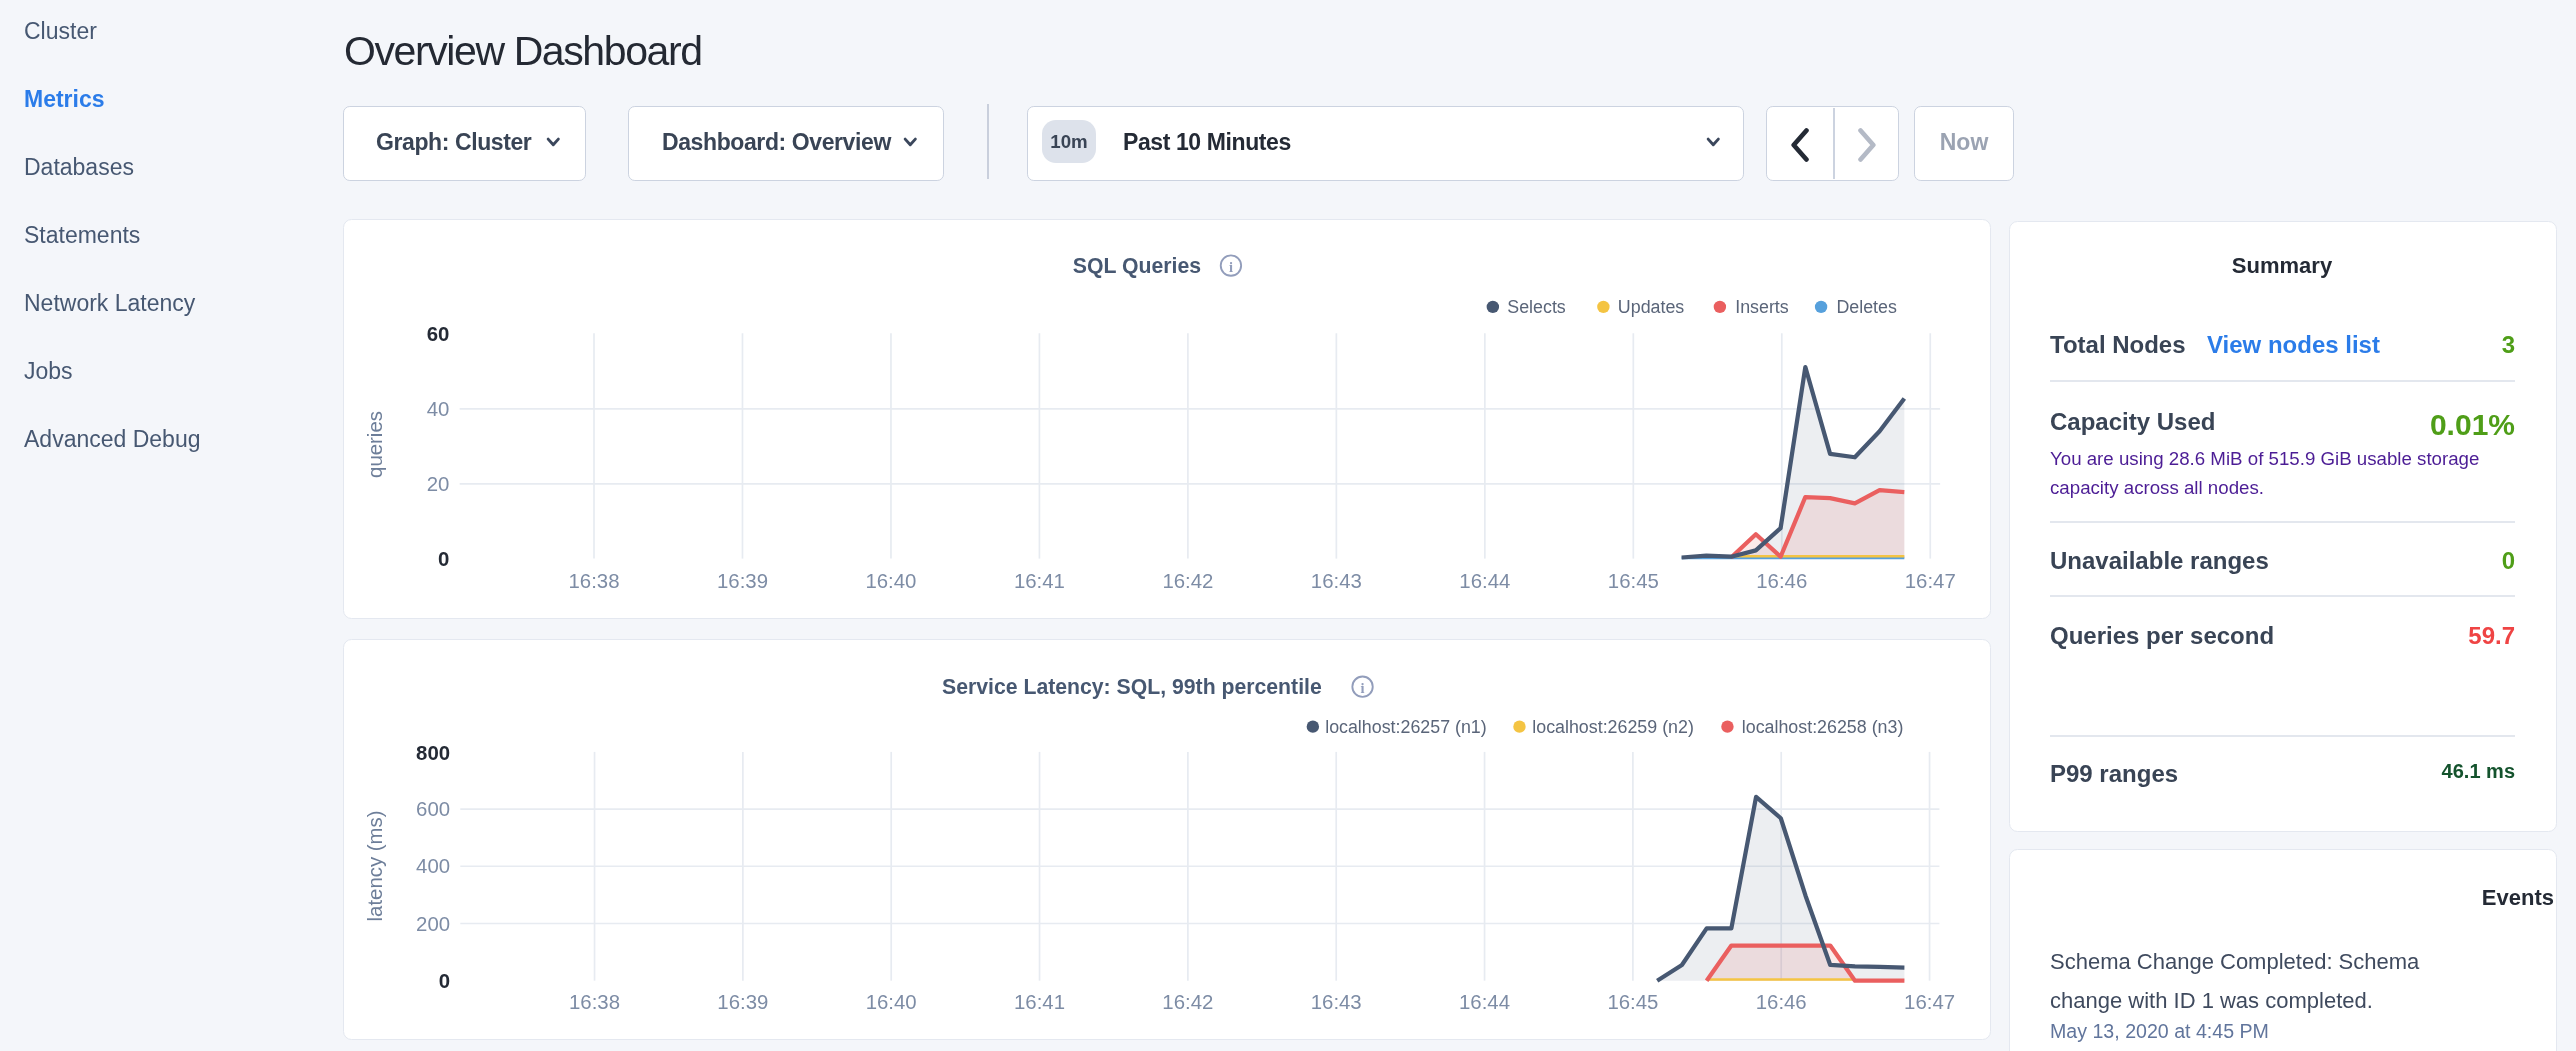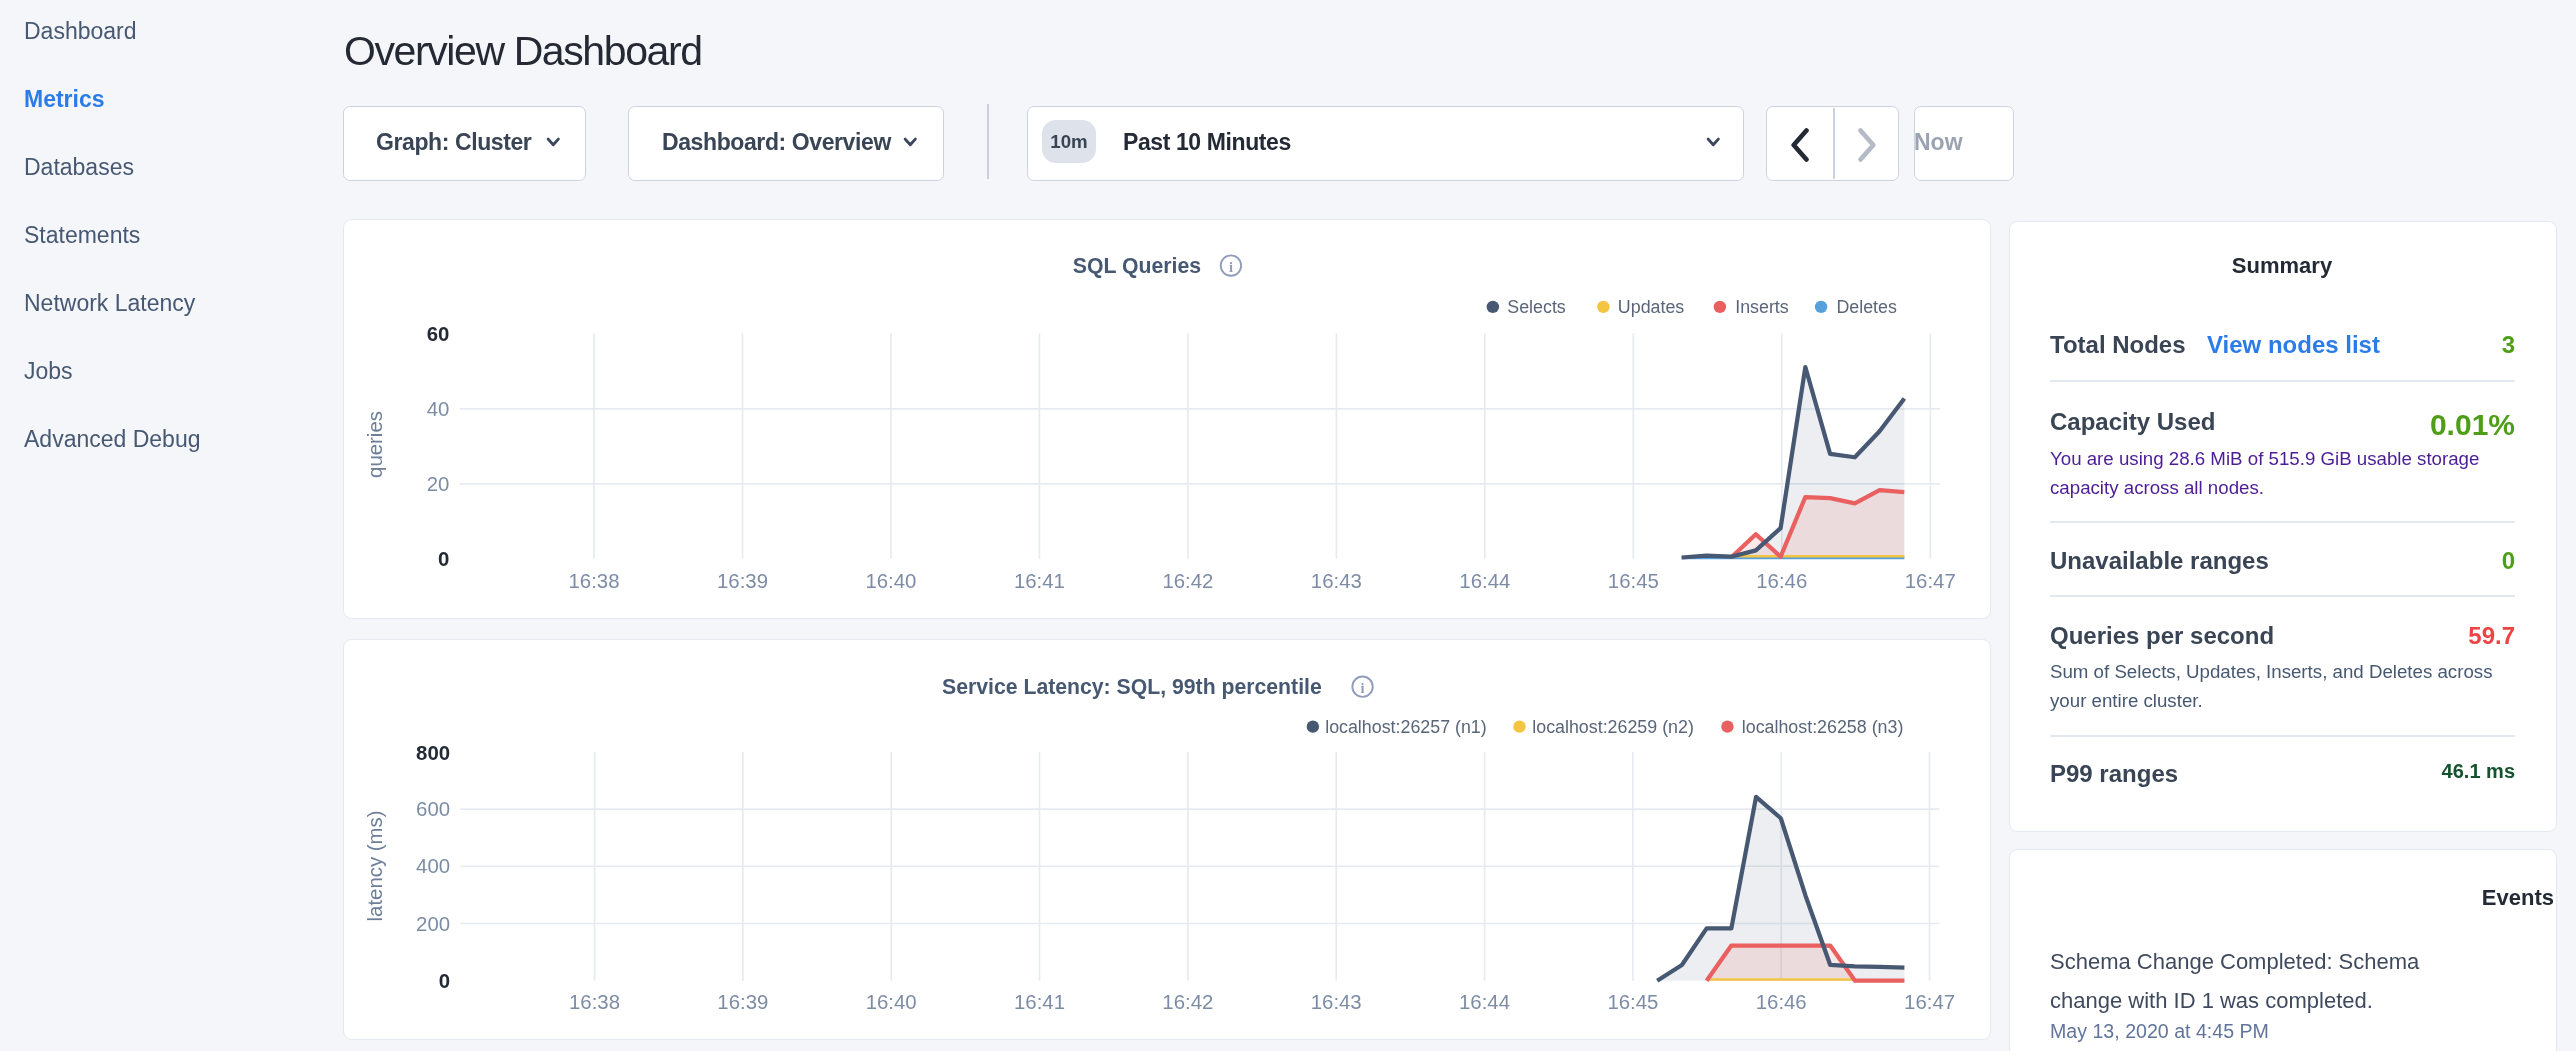--- a/index.html
+++ b/index.html
@@ -2,21 +2,21 @@
 <html style="font-size:13.6px"><head><meta charset="utf-8"><style>
 * { margin:0; padding:0; box-sizing:border-box; }
 html,body { width:2576px; height:1051px; background:#f4f6fa; font-family:"Liberation Sans", sans-serif; overflow:hidden; }
 .abs { position:absolute; }
 .nav { left:24px; font-size:23px; color:#475872; }
 .card { position:absolute; background:#fff; border:1.7px solid #e4e8f0; border-radius:8.5px; }
 .ctl { position:absolute; background:#fff; border:1.7px solid #ccd3e0; border-radius:6.8px; top:106px; height:75px; }
 .b { font-weight:bold; }
 </style></head>
 <body>
-<div class="abs nav" style="top:18px">Dashboard</div>
+<div class="abs nav" style="top:18px">Cluster</div>
 <div class="abs nav b" style="top:86px;color:#2b7ce9">Metrics</div>
 <div class="abs nav" style="top:154px">Databases</div>
 <div class="abs nav" style="top:222px">Statements</div>
 <div class="abs nav" style="top:290px">Network Latency</div>
 <div class="abs nav" style="top:358px">Jobs</div>
 <div class="abs nav" style="top:426px">Advanced Debug</div>
 
 <div class="abs" style="left:344px;top:28px;font-size:41px;letter-spacing:-1.4px;color:#242933">Overview Dashboard</div>
 
 <div class="ctl" style="left:343px;width:243px"></div>
@@ -42,21 +42,21 @@
 
 <div class="ctl" style="left:1766px;width:133px"></div>
 <div class="abs" style="left:1833px;top:108px;width:1.7px;height:71px;background:#ccd3e0"></div>
 <svg class="abs" style="left:1786px;top:128px" width="29" height="34" viewBox="0 0 34 40">
     <path d="M24 3 L9 20 L24 37" fill="none" stroke="#242a35" stroke-width="5.5" stroke-linecap="round" stroke-linejoin="round"></path>
   </svg>
 <svg class="abs" style="left:1852px;top:128px" width="29" height="34" viewBox="0 0 34 40">
     <path d="M10 3 L25 20 L10 37" fill="none" stroke="#b4bac6" stroke-width="5.5" stroke-linecap="round" stroke-linejoin="round"></path>
   </svg>
 <div class="ctl" style="left:1914px;width:100px"></div>
-<div class="abs b" style="left:1914px;top:129px;width:100px;font-size:23px;color:#9ba3b2">Now</div>
+<div class="abs b" style="left:1914px;top:129px;width:100px;text-align:center;font-size:23px;color:#9ba3b2">Now</div>
 
 <div class="card" style="left:343px;top:219px;width:1648px;height:400px">
     <svg width="1648" height="400" viewBox="0 0 1938 470" style="position:absolute;left:0;top:0">
       <line x1="294.0" y1="133" x2="294.0" y2="398" stroke="#e7ebf1" stroke-width="2"></line>
       <line x1="468.6" y1="133" x2="468.6" y2="398" stroke="#e7ebf1" stroke-width="2"></line>
       <line x1="643.2" y1="133" x2="643.2" y2="398" stroke="#e7ebf1" stroke-width="2"></line>
       <line x1="817.8" y1="133" x2="817.8" y2="398" stroke="#e7ebf1" stroke-width="2"></line>
       <line x1="992.4" y1="133" x2="992.4" y2="398" stroke="#e7ebf1" stroke-width="2"></line>
       <line x1="1167.0" y1="133" x2="1167.0" y2="398" stroke="#e7ebf1" stroke-width="2"></line>
       <line x1="1341.6" y1="133" x2="1341.6" y2="398" stroke="#e7ebf1" stroke-width="2"></line>
@@ -155,21 +155,20 @@
   <div class="abs" style="left:40px;top:158px;width:465px;height:1.7px;background:#e3e7ee"></div>
   <div class="abs b" style="left:40px;top:186px;font-size:24px;color:#394455">Capacity Used</div>
   <div class="abs b" style="left:40px;top:186px;width:465px;text-align:right;font-size:30px;color:#4f9e18">0.01%</div>
   <div class="abs" style="left:40px;top:222px;font-size:18.7px;line-height:29px;color:#4c1d95">You are using 28.6 MiB of 515.9 GiB usable storage<br>capacity across all nodes.</div>
   <div class="abs" style="left:40px;top:299px;width:465px;height:1.7px;background:#e3e7ee"></div>
   <div class="abs b" style="left:40px;top:325px;font-size:24px;color:#394455">Unavailable ranges</div>
   <div class="abs b" style="left:40px;top:325px;width:465px;text-align:right;font-size:24px;color:#4f9e18">0</div>
   <div class="abs" style="left:40px;top:373px;width:465px;height:1.7px;background:#e3e7ee"></div>
   <div class="abs b" style="left:40px;top:400px;font-size:24px;color:#394455">Queries per second</div>
   <div class="abs b" style="left:40px;top:400px;width:465px;text-align:right;font-size:24px;color:#ef4444">59.7</div>
-  <div class="abs" style="left:40px;top:435px;font-size:18.7px;line-height:29px;color:#475872">Sum of Selects, Updates, Inserts, and Deletes across<br>your entire cluster.</div>
   <div class="abs" style="left:40px;top:513px;width:465px;height:1.7px;background:#e3e7ee"></div>
   <div class="abs b" style="left:40px;top:538px;font-size:24px;color:#394455">P99 ranges</div>
   <div class="abs b" style="left:40px;top:538px;width:465px;text-align:right;font-size:20px;color:#14532d">46.1 ms</div>
 </div>
 
 <div class="card" style="left:2009px;top:849px;width:548px;height:223px">
   <div class="abs b" style="left:0;top:35px;width:544px;text-align:right;font-size:22px;color:#242a35">Events</div>
   <div class="abs" style="left:40px;top:92px;font-size:22px;line-height:39px;color:#3f4a5e">Schema Change Completed: Schema<br>change with ID 1 was completed.</div>
   <div class="abs" style="left:40px;top:170px;font-size:19.6px;color:#61759c">May 13, 2020 at 4:45 PM</div>
 </div>

